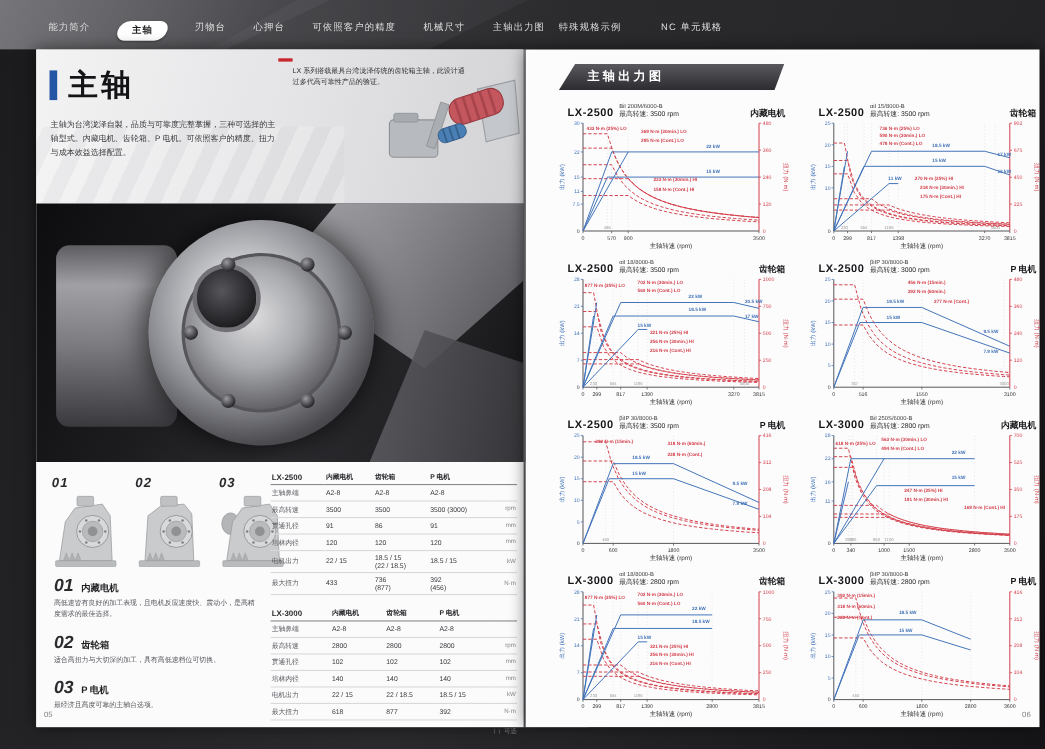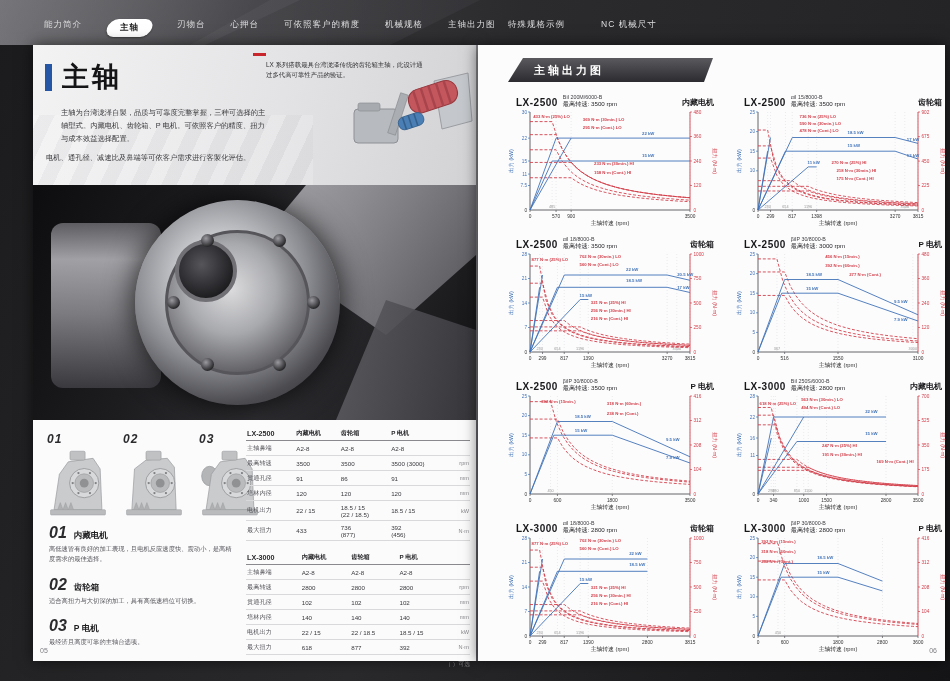--- a/index.html
+++ b/index.html
@@ -30,21 +30,21 @@
 
   
   .hero { position:absolute; left:0; top:0; width:443px; height:140px;
           background:linear-gradient(105deg,#f3f3f4 0%,#e3e3e5 55%,#d2d2d5 100%); overflow:hidden; }
   .hero-stripe { position:absolute; left:-40px; top:70px; width:320px; height:160px;
                  background:repeating-linear-gradient(115deg,rgba(255,255,255,.35) 0 14px,rgba(190,190,195,.25) 14px 28px); opacity:.5; }
   .title-row { position:absolute; left:12px; top:14px; display:flex; align-items:center; gap:10px; }
   .title-bar { width:7px; height:27px; background:#2456a5; }
   .page-title { font-size:27px; font-weight:bold; color:#141416; letter-spacing:3px; }
   .hero p { position:absolute; left:13px; color:#39393c; font-size:7.3px; line-height:1.75; width:205px; }
-  .hero .p1 { top:62px;margin-left:15px; }
+  .hero .p1 { top:62px; }
   .hero .p2 { top:107px; }
   .callout { position:absolute; left:220px; top:8px; width:215px; }
   .red-dash { display:block; width:13px; height:3px; background:#c9252d; margin-bottom:4px; }
   .callout p { font-size:6.4px; line-height:1.6; color:#2e2e31; width:160px; }
   .render3d { position:absolute; right:2px; top:18px; }
 
   
   .photo { position:absolute; left:0; top:140px; width:443px; height:235px; overflow:hidden;
            background:linear-gradient(115deg,#0d0d0f 0%,#1d1d20 35%,#2e2e32 60%,#121214 100%); }
   .plate-tr { position:absolute; right:0; top:0; width:260px; height:150px;
@@ -112,38 +112,37 @@
 
   <div class="topbar">
     <div class="deco-a"></div>
     <div class="deco-b"></div>
     <div class="nav-left" id="nav-left">
         <span class="nav-item"><span>能力简介</span></span>
         <span class="nav-item active"><span>主轴</span></span>
         <span class="nav-item"><span>刃物台</span></span>
         <span class="nav-item"><span>心押台</span></span>
         <span class="nav-item"><span>可依照客户的精度</span></span>
-        <span class="nav-item"><span>机械规格</span></span>
+        <span class="nav-item"><span>机械尺寸</span></span>
         <span class="nav-item"><span>主轴出力图</span></span>
       </div>
     <div class="nav-right" id="nav-right">
         <span class="nav-item"><span>特殊规格示例</span></span>
-        <span class="nav-item"><span>NC 机械尺寸</span></span>
+        <span class="nav-item"><span>NC 单元规格</span></span>
       </div>
   </div>
 
   <section class="page page-left">
     <div class="hero">
       <div class="hero-stripe"></div>
       <div class="title-row">
         <span class="title-bar"></span>
         <h1 class="page-title">主轴</h1>
       </div>
       <p class="p1">主轴为台湾泷泽自製，品质与可靠度完整掌握，三种可选择的主轴型式。内藏电机、齿轮箱、P 电机。可依照客户的精度、扭力与成本效益选择配置。</p>
-      <p class="p2">电机、通孔径、减速比及鼻端等可依客户需求进行客製化评估。</p>
       <div class="callout">
         <span class="red-dash"></span>
         <p>LX 系列搭载最具台湾泷泽传统的齿轮箱主轴，此设计通过多代高可靠性产品的验证。</p>
       </div>
       <div class="render3d">
         <svg width="128" height="96" viewBox="0 0 128 96">
           <rect x="8" y="46" width="44" height="34" rx="4" fill="#b7babe" stroke="#8d9094" stroke-width="1"></rect>
           <rect x="12" y="40" width="22" height="8" rx="2" fill="#a7aaae" stroke="#8d9094" stroke-width=".7"></rect>
           <polygon points="88,18 122,10 126,58 96,66" fill="#c4c7cb" stroke="#9a9da1" stroke-width="1"></polygon>
           <rect x="48" y="30" width="8" height="42" fill="#aaadb1" stroke="#8d9094" stroke-width=".7" transform="rotate(18 52 51)"></rect>

